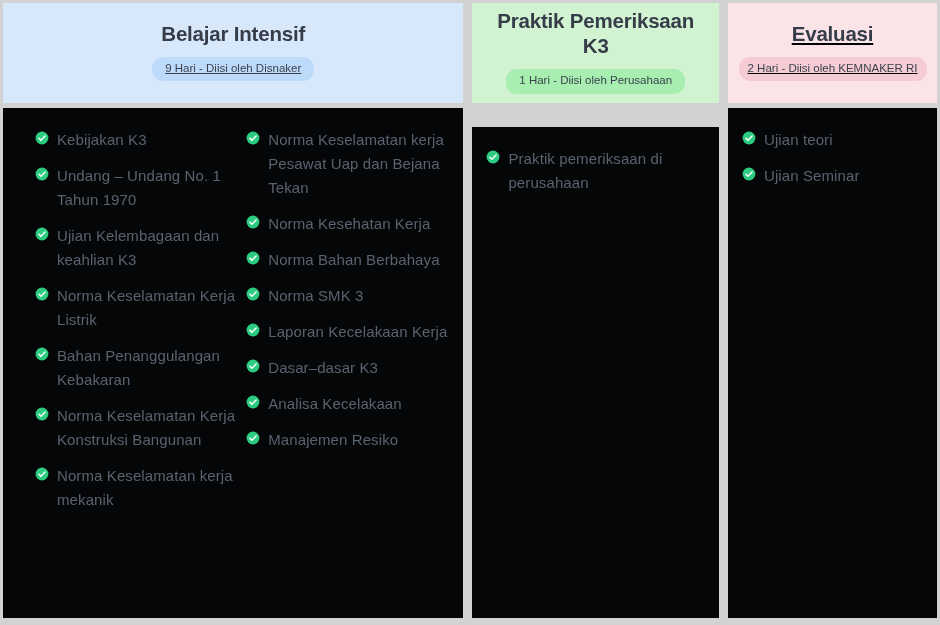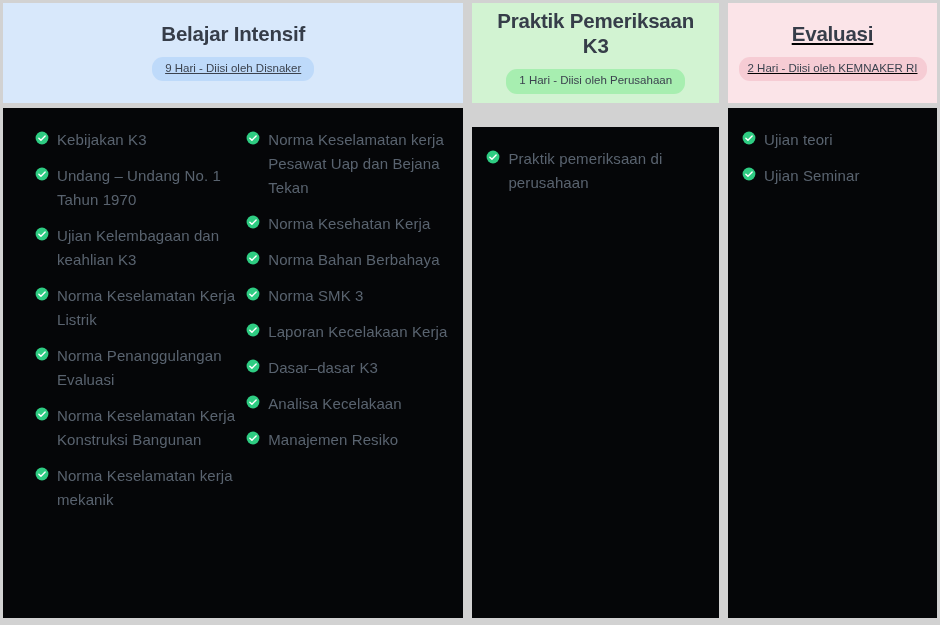--- a/index.html
+++ b/index.html
@@ -172,21 +172,21 @@
               <circle cx="12" cy="12" r="11" fill="#2ecc82"></circle>
               <path d="M6.6 12.4 L10.2 15.9 L17.4 8.4" fill="none" stroke="#ffffff" stroke-width="2.4" stroke-linecap="round" stroke-linejoin="round"></path>
             </svg>
             <span class="item-label">Norma Keselamatan Kerja Listrik</span>
           </div>
           <div class="item">
             <svg class="check-icon" viewBox="0 0 24 24">
               <circle cx="12" cy="12" r="11" fill="#2ecc82"></circle>
               <path d="M6.6 12.4 L10.2 15.9 L17.4 8.4" fill="none" stroke="#ffffff" stroke-width="2.4" stroke-linecap="round" stroke-linejoin="round"></path>
             </svg>
-            <span class="item-label">Norma Penanggulangan Evaluasi</span>
+            <span class="item-label">Bahan Penanggulangan Kebakaran</span>
           </div>
           <div class="item">
             <svg class="check-icon" viewBox="0 0 24 24">
               <circle cx="12" cy="12" r="11" fill="#2ecc82"></circle>
               <path d="M6.6 12.4 L10.2 15.9 L17.4 8.4" fill="none" stroke="#ffffff" stroke-width="2.4" stroke-linecap="round" stroke-linejoin="round"></path>
             </svg>
             <span class="item-label">Norma Keselamatan Kerja Konstruksi Bangunan</span>
           </div>
           <div class="item">
             <svg class="check-icon" viewBox="0 0 24 24">

